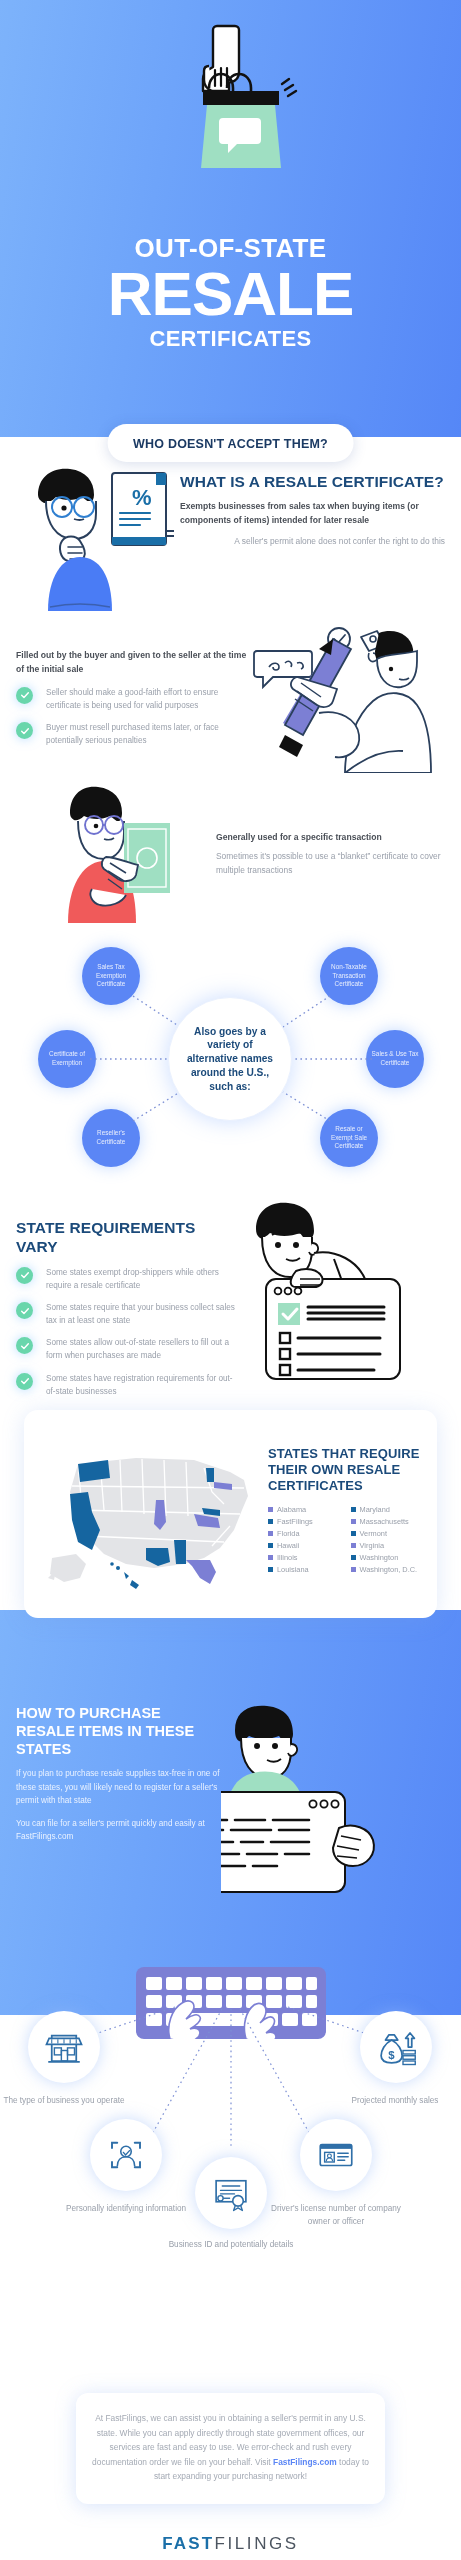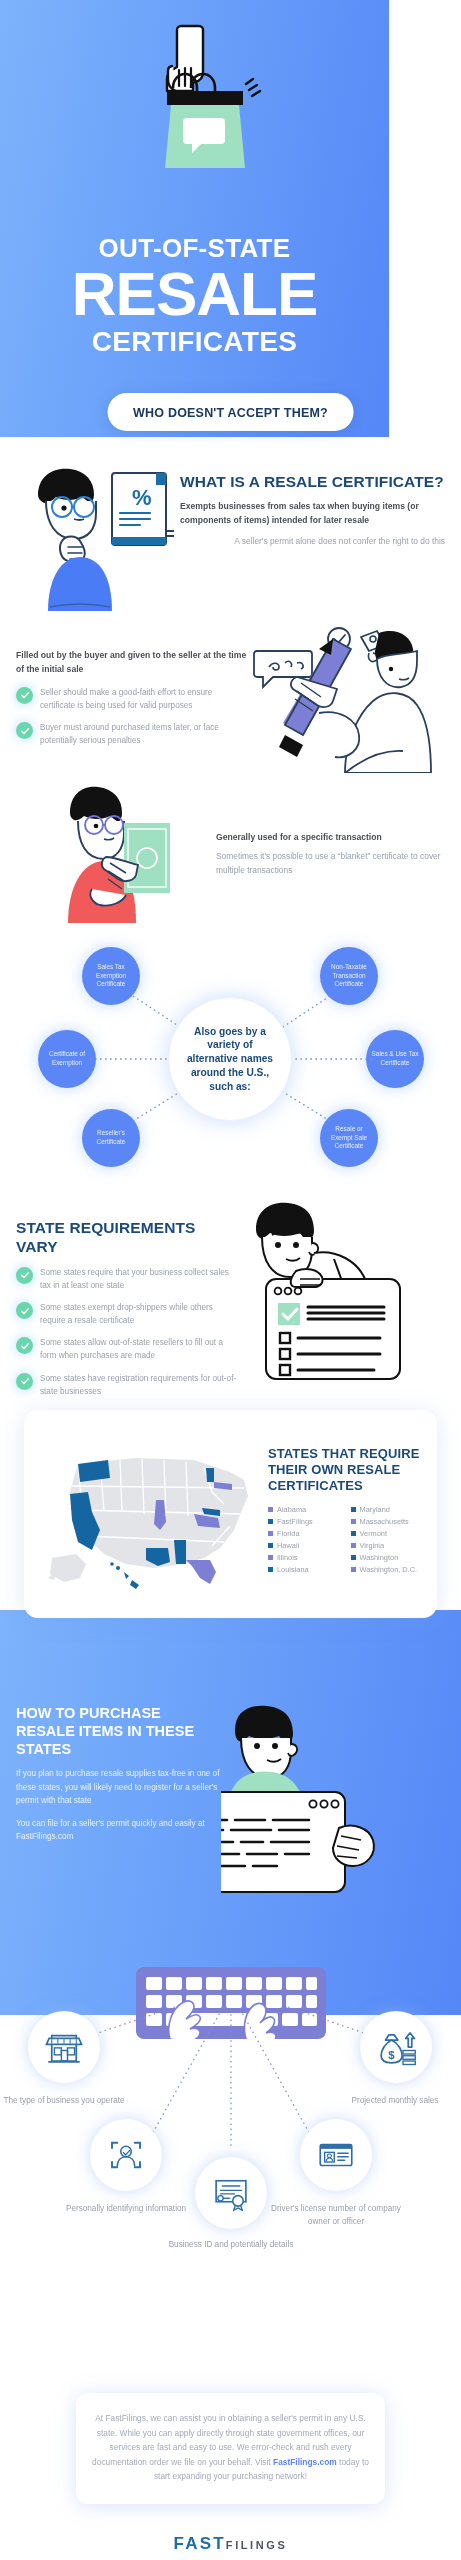--- a/index.html
+++ b/index.html
@@ -12,47 +12,47 @@
     position: relative;
     width: 461px;
     height: 2560px;
     overflow: hidden;
     background: #ffffff;
   }
 
   
   .hero {
     position: relative;
-    width: 389px;
+    width: 461px;
     height: 437px;
     background: linear-gradient(100deg, #7db3fb 0%, #6ea4fa 35%, #5587f7 100%);
     overflow: visible;
   }
   .bag-wrap {
     position: absolute;
     left: 0; right: 0; top: 18px;
     display: flex; justify-content: center;
   }
   .hero-title { position: absolute; left: 0; right: 0; top: 235px; text-align: center; }
   .t-small {
     color: #fff; font-weight: 700; font-size: 26px; letter-spacing: 0.3px;
     line-height: 1.05;
   }
   .t-big {
     color: #fff; font-weight: 700; font-size: 62px; letter-spacing: -1px;
     line-height: 0.96; margin-top: 2px;
   }
   .t-mid {
-    color: #fff; font-weight: 700; font-size: 28px; letter-spacing: 0.3px;
+    color: #fff; font-weight: 700; font-size: 22px; letter-spacing: 0.3px;
     line-height: 1.1; margin-top: 3px;
   }
   .pill {
     position: absolute;
     left: 50%; transform: translateX(-50%);
-    top: 393px;
+    top: 424px;
     background: #fff;
     border-radius: 40px;
     padding: 10px 26px;
     box-shadow: 0 2px 14px rgba(40,70,150,0.18);
     z-index: 5;
   }
   .pill span {
     color: #1b3a63; font-weight: 700; font-size: 12.5px; letter-spacing: 0.2px;
     white-space: nowrap;
   }
@@ -62,21 +62,21 @@
   .h2 {
     color: #1b4a7a; font-weight: 700; font-size: 15.5px; line-height: 1.22;
     letter-spacing: 0.1px;
   }
   .lead {
     color: #4a4f57; font-weight: 700; font-size: 8.6px; line-height: 1.62;
   }
   .body {
     color: #9aa0ab; font-weight: 400; font-size: 8.4px; line-height: 1.62;
   }
-  .chk-row { display: flex; gap: 7px; margin-top: 9px; align-items: flex-start; }
+  .chk-row { display: flex; gap: 13px; margin-top: 9px; align-items: flex-start; }
   .chk {
     flex: 0 0 auto;
     width: 17px; height: 17px; border-radius: 50%;
     background: #69d6ac;
     display: flex; align-items: center; justify-content: center;
     box-shadow: 0 0 11px rgba(120,190,255,0.55);
     margin-top: 1px;
   }
   .chk svg { width: 10px; height: 10px; display: block; }
   .chk-txt { color: #9aa0ab; font-size: 8.2px; line-height: 1.6; }
@@ -192,21 +192,21 @@
     background: #fff;
     border-radius: 12px;
     box-shadow: 0 2px 20px rgba(140,175,240,0.35);
     padding: 18px 16px 20px 16px;
     text-align: center;
   }
   .fcard p { color: #a4aab4; font-size: 8.4px; line-height: 1.72; }
   .fcard a { color: #5b86f5; font-weight: 700; text-decoration: none; }
   .logo { margin-top: 30px; text-align: center; }
   .logo .lg-f { color: #1b6fa8; font-weight: 700; font-size: 17px; letter-spacing: 2.2px; }
-  .logo .lg-rest { color: #4c5560; font-weight: 700; font-size: 11px; letter-spacing: 2.6px; }
+  .logo .lg-rest { color: #4c5560; font-weight: 400; font-size: 17px; letter-spacing: 2.6px; }
 </style>
 </head>
 <body>
 
 <div class="page">
 
   <div class="hero">
     <div class="bag-wrap">
       <svg width="160" height="205" viewBox="0 0 160 205">
 
@@ -282,21 +282,21 @@
             </svg>
         </span>
         <span class="chk-txt">Seller should make a good-faith effort to ensure certificate is being used for valid purposes</span>
       </div>
       <div class="chk-row">
         <span class="chk">
           <svg viewBox="0 0 24 24">
               <path d="M4 12.5 l5.5 5.5 L20 6.5" fill="none" stroke="#fff" stroke-width="3.4" stroke-linecap="round" stroke-linejoin="round"></path>
             </svg>
         </span>
-        <span class="chk-txt">Buyer must around purchased items later, or face potentially serious penalties</span>
+        <span class="chk-txt">Buyer must resell purchased items later, or face potentially serious penalties</span>
       </div>
     </div>
     <div class="s2-art">
       <svg width="192" height="150" viewBox="0 0 192 150">
 
         <path d="M4 28 h52 a3 3 0 0 1 3 3 v20 a3 3 0 0 1 -3 3 h-36 l-10 10 v-10 h-6 a3 3 0 0 1 -3 -3 v-20 a3 3 0 0 1 3 -3z" fill="#fff" stroke="#2a3f5c" stroke-width="1.8"></path>
         <path d="M16 44 c4 -6 10 -4 10 0 c0 4 -6 4 -6 0 M32 40 c4 -4 8 0 6 4 M44 40 c6 -2 8 4 4 6" stroke="#2a3f5c" stroke-width="1.6" fill="none"></path>
 
         <circle cx="86" cy="16" r="11" fill="#fff" stroke="#2a3f5c" stroke-width="1.8"></circle>
         <path d="M81 16 l4 4 l7 -8" fill="none" stroke="#2a3f5c" stroke-width="1.8" stroke-linecap="round"></path>
@@ -392,29 +392,29 @@
 
   <div class="sec s4">
     <div class="s4-txt">
       <div class="h2">STATE REQUIREMENTS VARY</div>
       <div class="chk-row">
         <span class="chk">
             <svg viewBox="0 0 24 24">
               <path d="M4 12.5 l5.5 5.5 L20 6.5" fill="none" stroke="#fff" stroke-width="3.4" stroke-linecap="round" stroke-linejoin="round"></path>
             </svg>
           </span>
-        <span class="chk-txt">Some states require that your business collect sales tax in at least one state</span>
+        <span class="chk-txt">Some states exempt drop-shippers while others require a resale certificate</span>
       </div>
       <div class="chk-row">
         <span class="chk">
             <svg viewBox="0 0 24 24">
               <path d="M4 12.5 l5.5 5.5 L20 6.5" fill="none" stroke="#fff" stroke-width="3.4" stroke-linecap="round" stroke-linejoin="round"></path>
             </svg>
           </span>
-        <span class="chk-txt">Some states exempt drop-shippers while others require a resale certificate</span>
+        <span class="chk-txt">Some states require that your business collect sales tax in at least one state</span>
       </div>
       <div class="chk-row">
         <span class="chk">
             <svg viewBox="0 0 24 24">
               <path d="M4 12.5 l5.5 5.5 L20 6.5" fill="none" stroke="#fff" stroke-width="3.4" stroke-linecap="round" stroke-linejoin="round"></path>
             </svg>
           </span>
         <span class="chk-txt">Some states allow out-of-state resellers to fill out a form when purchases are made</span>
       </div>
       <div class="chk-row">

